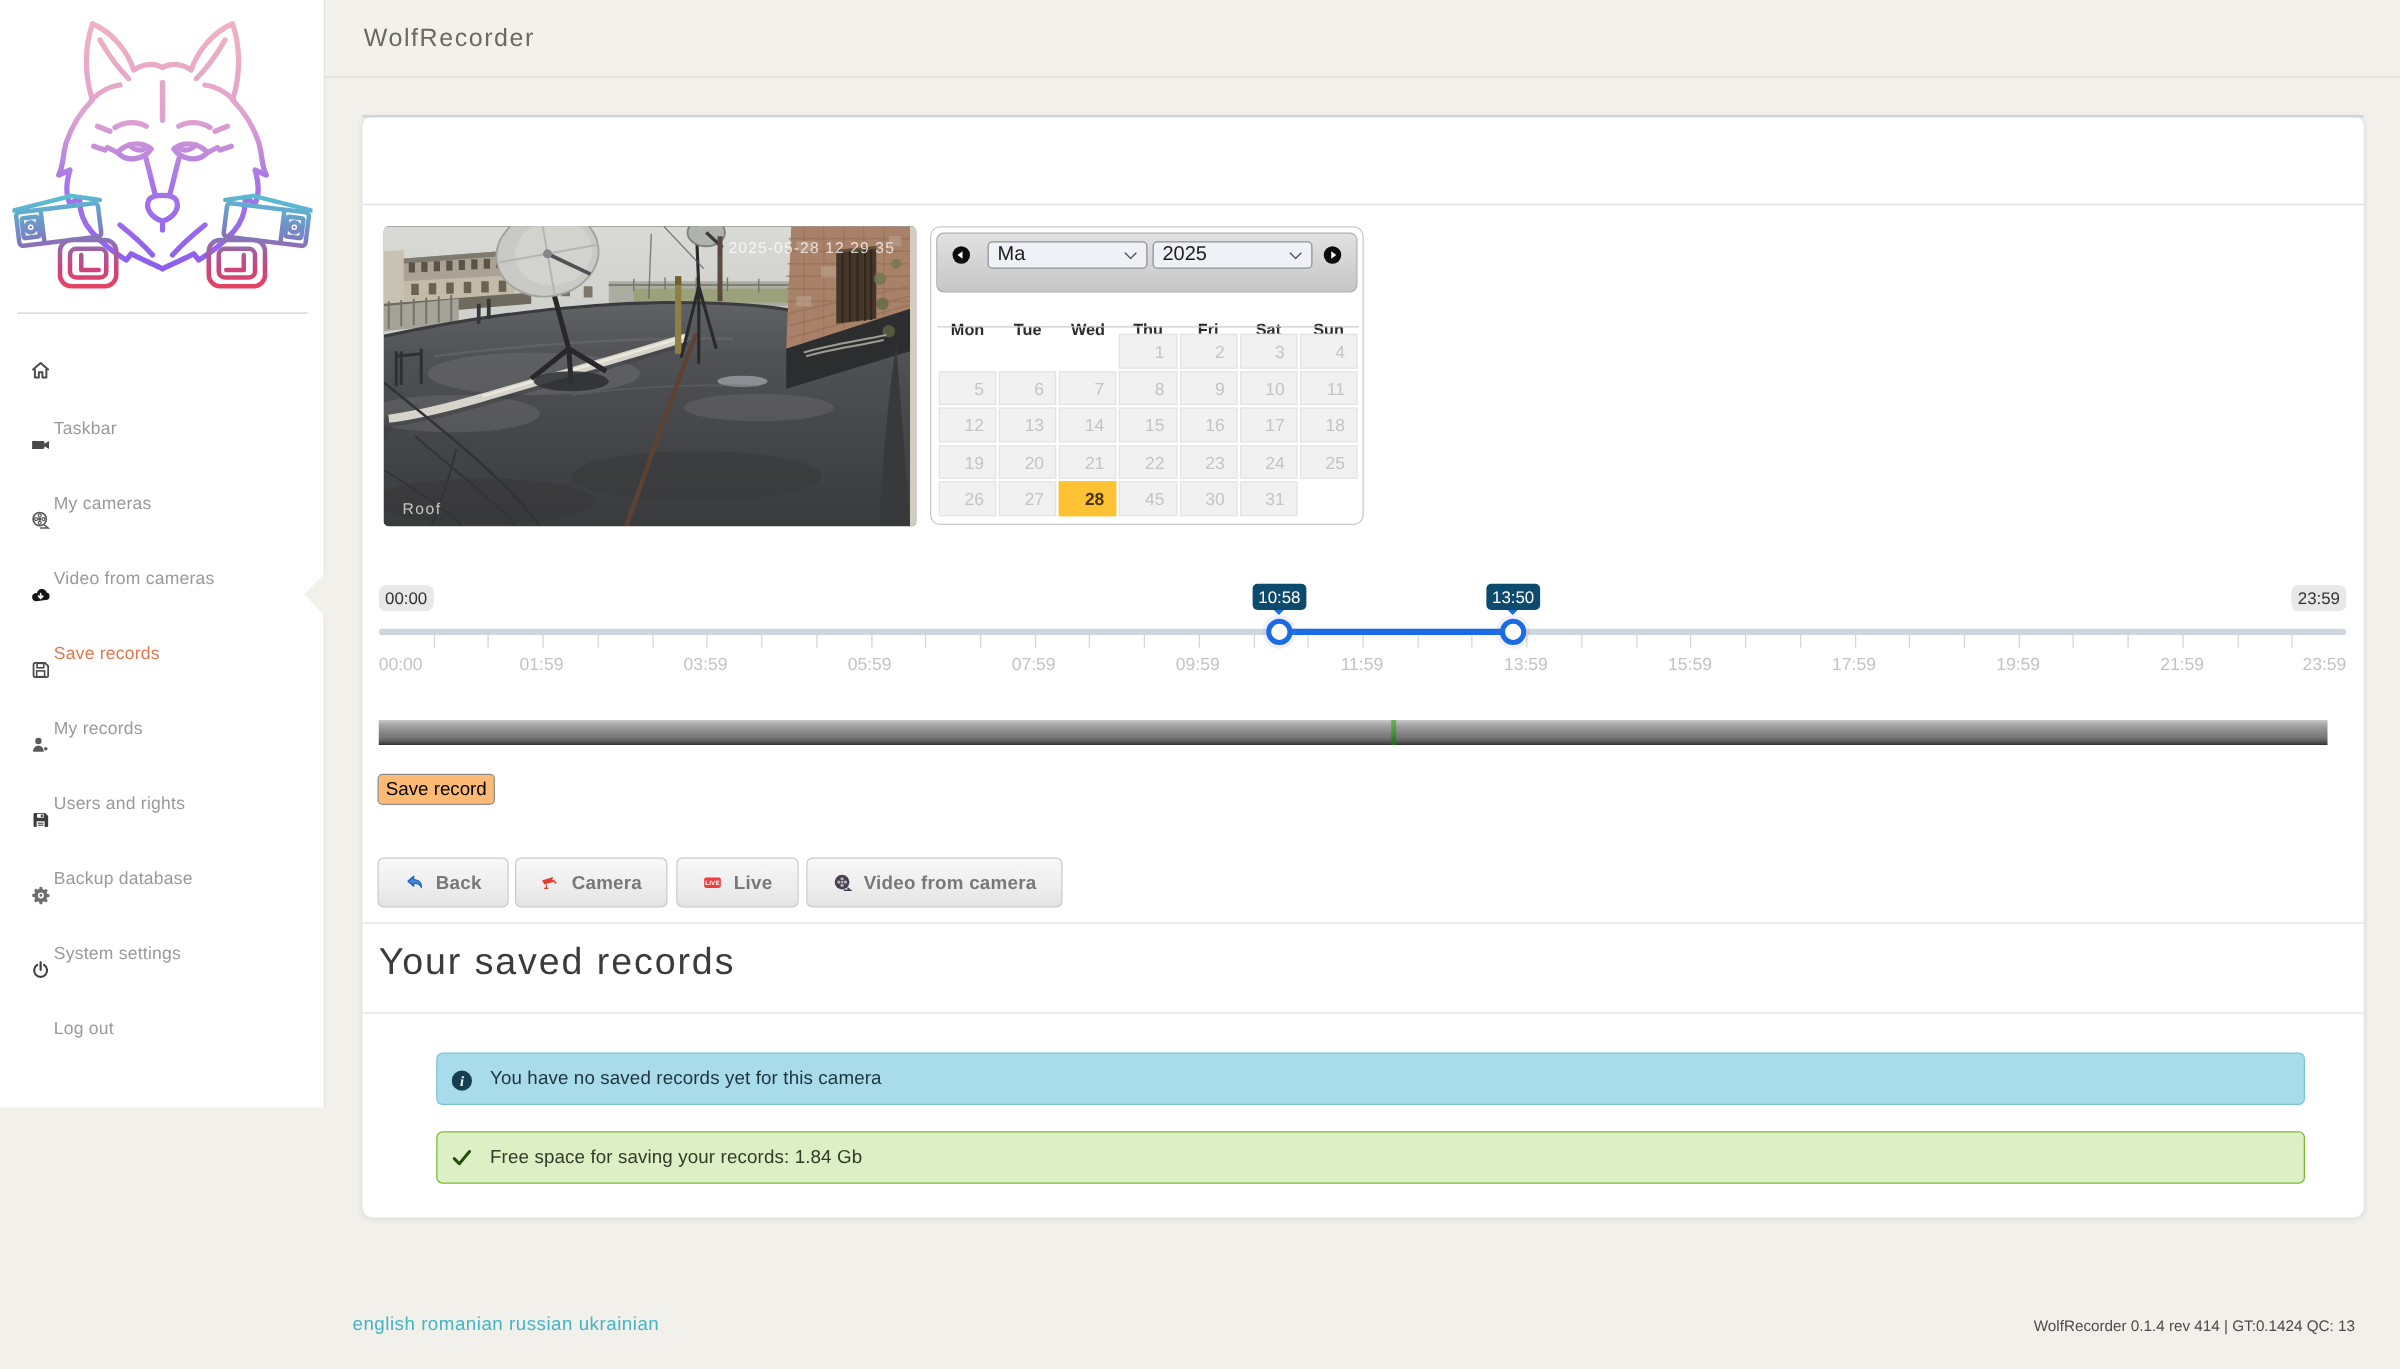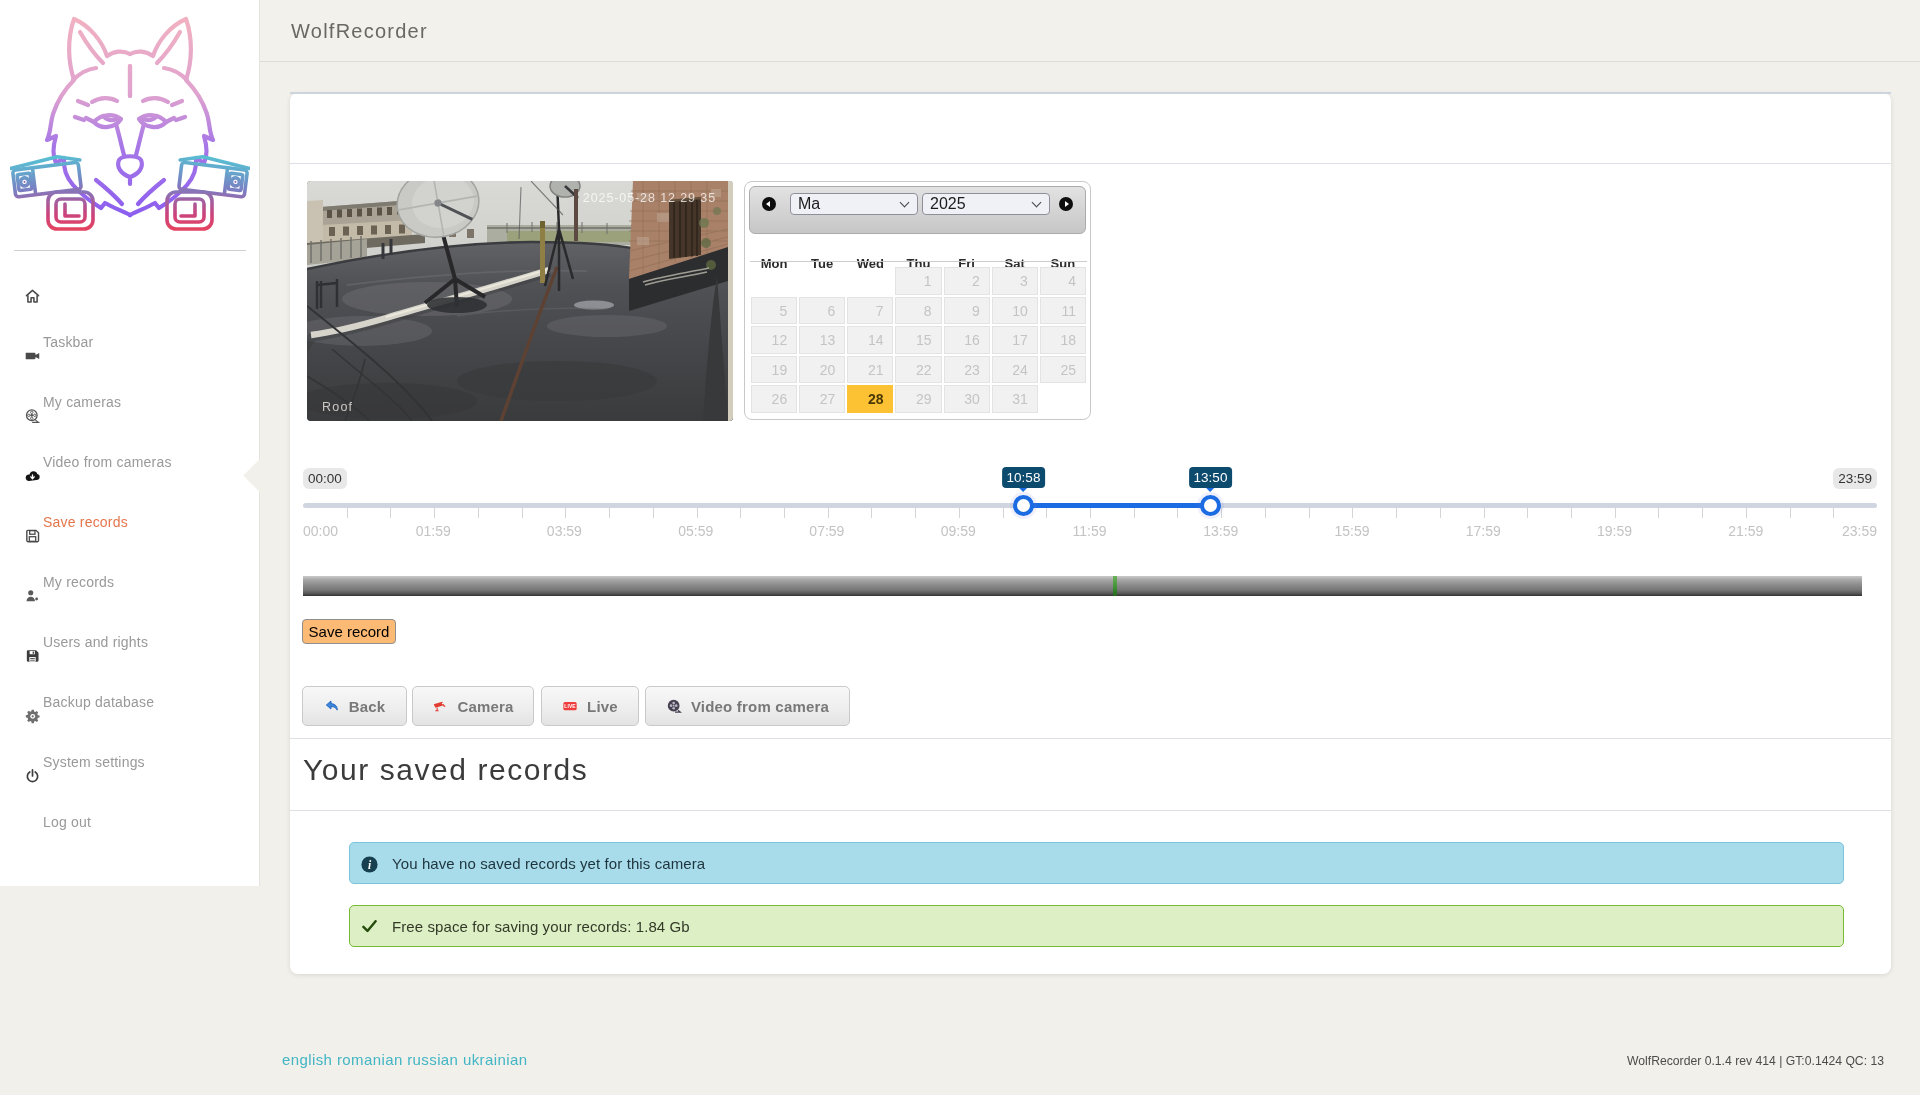--- a/index.html
+++ b/index.html
@@ -221,21 +221,21 @@
         <div class="ccell" style="left:6.0px;top:173.8px">19</div>
         <div class="ccell" style="left:54.1px;top:173.8px">20</div>
         <div class="ccell" style="left:102.3px;top:173.8px">21</div>
         <div class="ccell" style="left:150.4px;top:173.8px">22</div>
         <div class="ccell" style="left:198.6px;top:173.8px">23</div>
         <div class="ccell" style="left:246.7px;top:173.8px">24</div>
         <div class="ccell" style="left:294.8px;top:173.8px">25</div>
         <div class="ccell" style="left:6.0px;top:203.4px">26</div>
         <div class="ccell" style="left:54.1px;top:203.4px">27</div>
         <div class="ccell hl" style="left:102.3px;top:203.4px">28</div>
-        <div class="ccell" style="left:150.4px;top:203.4px">29</div>
+        <div class="ccell" style="left:150.4px;top:203.4px">45</div>
         <div class="ccell" style="left:198.6px;top:203.4px">30</div>
         <div class="ccell" style="left:246.7px;top:203.4px">31</div>
       </div>
   </div>
 
   <div class="timebox" style="left:13px;">00:00</div>
   <div class="timebox" style="right:14px;">23:59</div>
   <div id="track"></div>
   <div id="range"></div>
   <div id="ticks">

